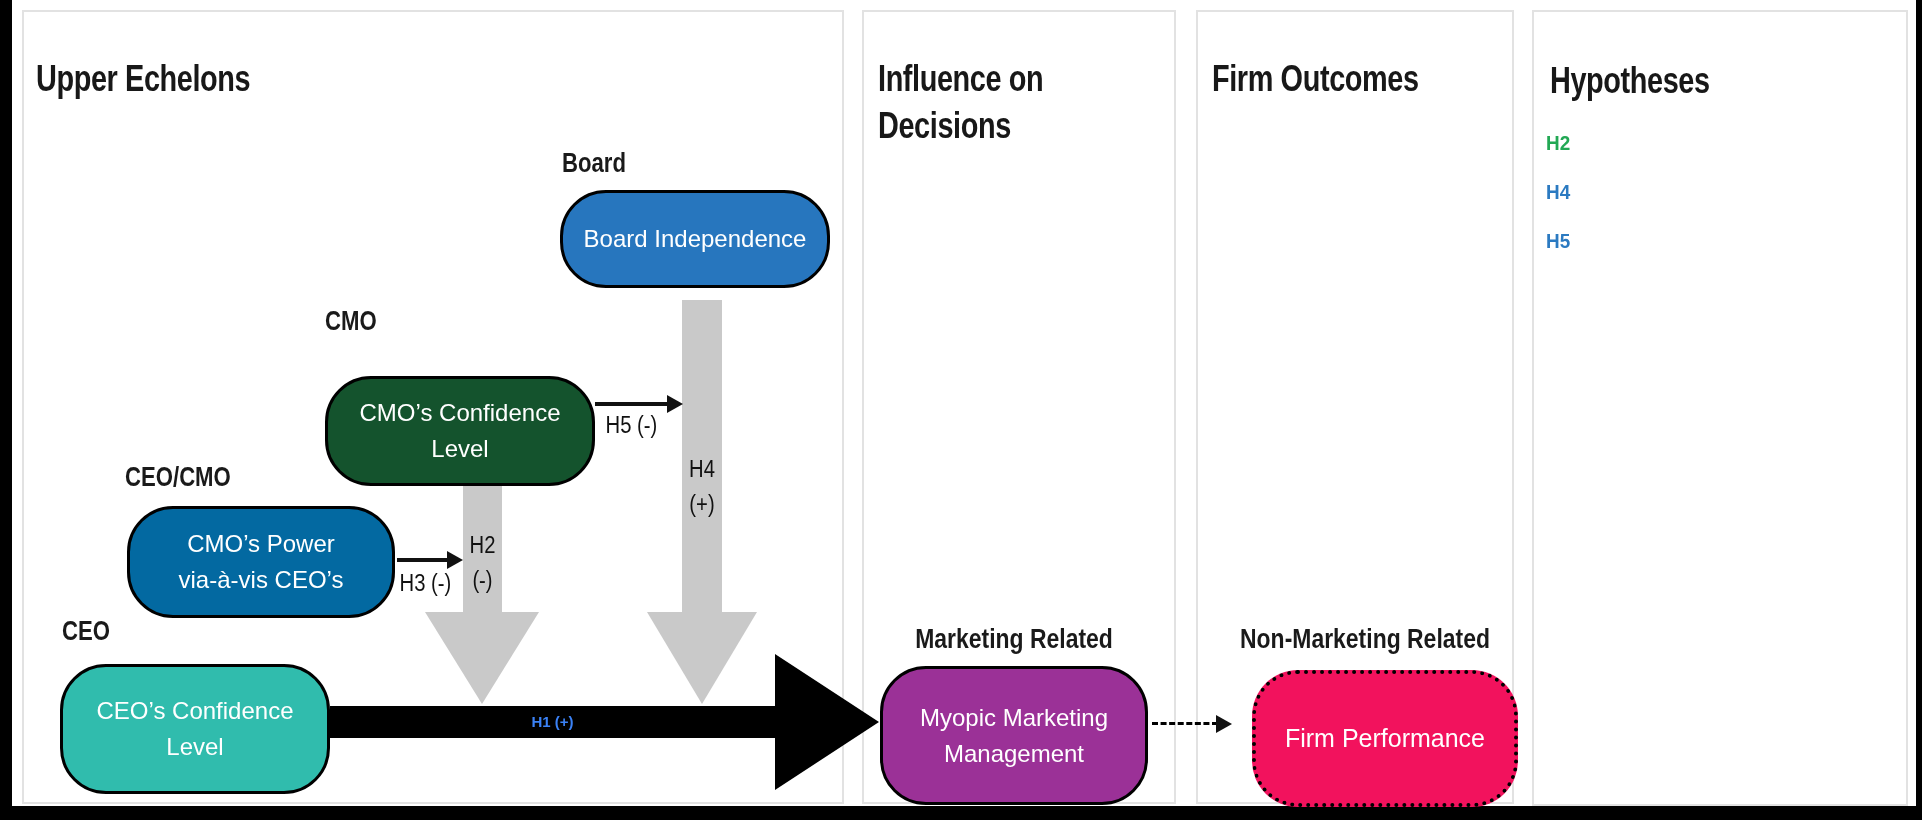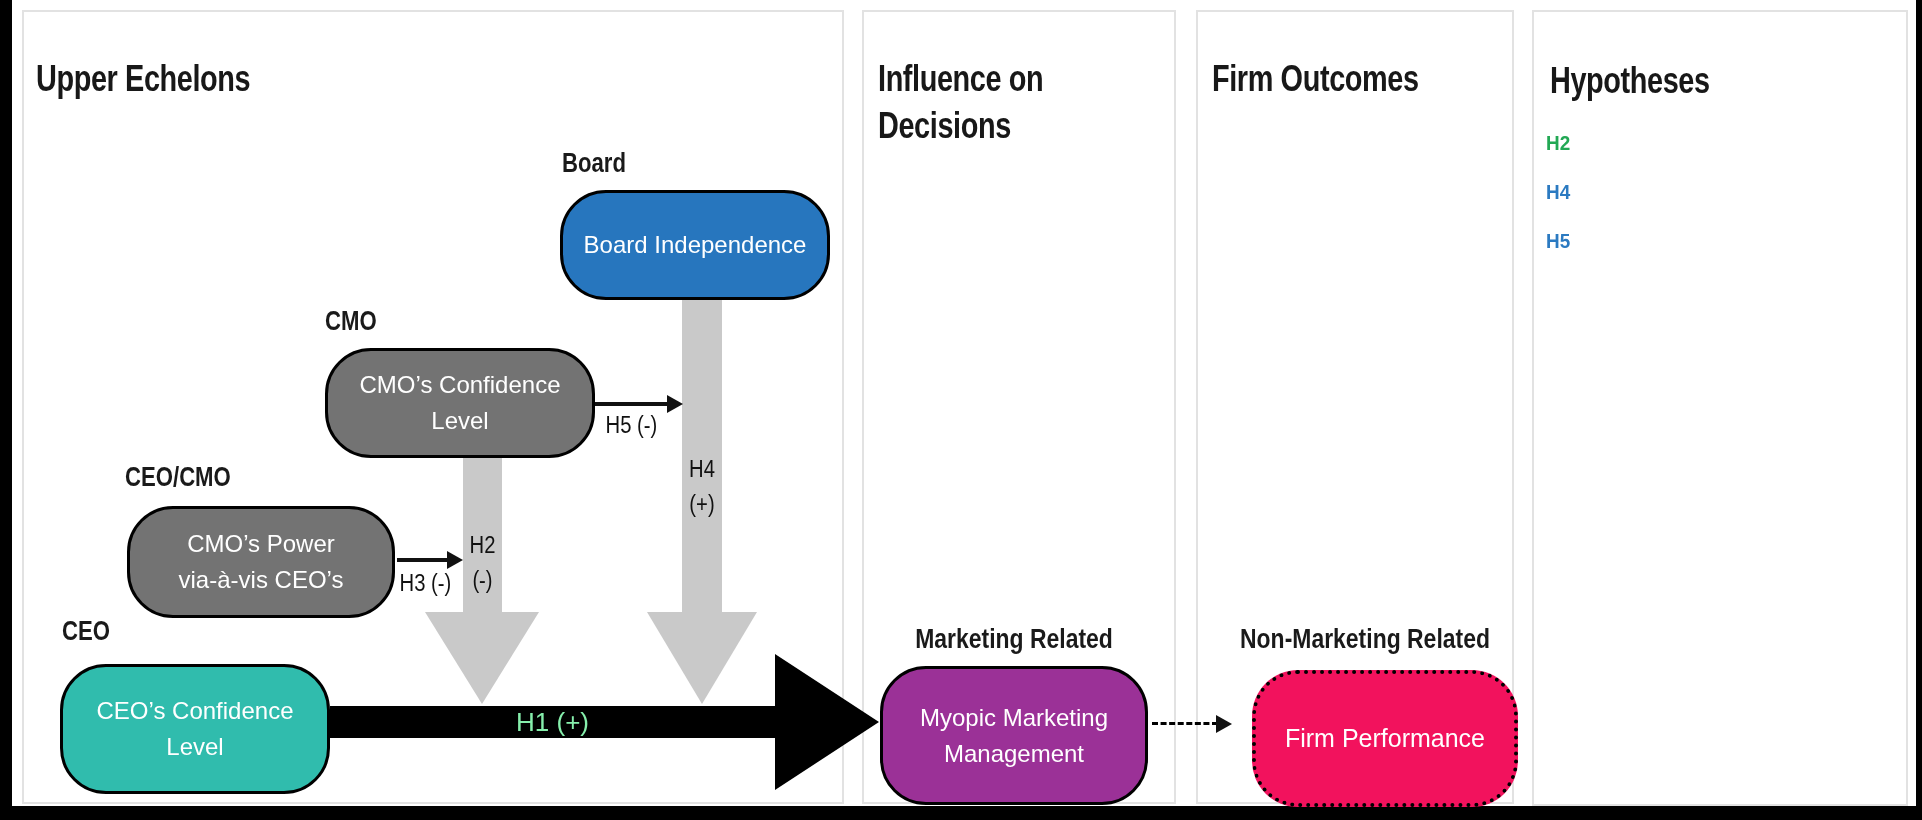--- a/index.html
+++ b/index.html
@@ -39,21 +39,21 @@
   .group-label.centered{text-align:center;transform:scaleX(.85);transform-origin:center bottom;}
   #label-marketing{left:880px;top:624px;width:268px;}
   #label-nonmarketing{left:1196px;top:624px;width:338px;}
 
   .node{
     position:absolute;box-sizing:border-box;border:3px solid #000;border-radius:46px;
     display:flex;align-items:center;justify-content:center;text-align:center;
     color:#fff;font-size:24px;font-weight:500;line-height:1.5;white-space:pre-line;
     padding:0 8px;
   }
-  #node-board{left:560px;top:190px;width:270px;height:110px;}
+  #node-board{left:560px;top:190px;width:270px;height:98px;}
   #node-cmo{left:325px;top:348px;width:270px;height:110px;}
   #node-power{left:127px;top:506px;width:268px;height:112px;}
   #node-ceo{left:60px;top:664px;width:270px;height:130px;}
   #node-myopic{left:880px;top:666px;width:268px;height:139px;}
   #node-firm{left:1252px;top:670px;width:266px;height:137px;border:4px dotted #000;font-size:25px;}
 
   .vbar{position:absolute;background:#c9c9c9;}
   #g1bar{left:463px;top:458px;width:39px;height:160px;}
   #g2bar{left:682px;top:300px;width:40px;height:318px;}
   .vhead{position:absolute;width:0;height:0;border-top:92px solid #c9c9c9;}
@@ -71,21 +71,21 @@
 
   .sm-line{position:absolute;height:4px;background:#111;}
   #h5line{left:595px;top:402px;width:74px;}
   #h3line{left:397px;top:558px;width:52px;}
   .sm-head{position:absolute;width:0;height:0;border-top:9px solid transparent;border-bottom:9px solid transparent;border-left:16px solid #111;}
   #h5head{left:667px;top:395px;}
   #h3head{left:447px;top:551px;}
 
   #h1bar{
     position:absolute;left:330px;top:706px;width:445px;height:32px;background:#000;
-    color:#86efac;font-size:26px;line-height:32px;text-align:center;font-weight:400;
+    color:#3b82f6;font-size:15px;line-height:32px;text-align:center;font-weight:700;
   }
   #h1head{
     position:absolute;left:775px;top:654px;width:0;height:0;
     border-top:68px solid transparent;border-bottom:68px solid transparent;border-left:104px solid #000;
   }
 
   #dashline{position:absolute;left:1152px;top:722px;width:66px;border-top:3px dashed #000;}
   #dashhead{position:absolute;left:1216px;top:715px;width:0;height:0;
     border-top:9px solid transparent;border-bottom:9px solid transparent;border-left:16px solid #111;}
 
@@ -148,23 +148,23 @@
 
   <div id="h1bar">
     <span>H1 (+)</span>
   </div>
   <div id="h1head"></div>
 
   <div id="dashline"></div>
   <div id="dashhead"></div>
 
   <div class="node" id="node-board" style="background: rgb(39, 118, 190);">Board Independence</div>
-  <div class="node" id="node-cmo" style="background: #737373;">CMO’s Confidence
+  <div class="node" id="node-cmo" style="background: #14532d; margin-top: 28px;">CMO’s Confidence
 Level</div>
-  <div class="node" id="node-power" style="background: #737373;">CMO’s Power
+  <div class="node" id="node-power" style="background: #0369a1;">CMO’s Power
 via-à-vis CEO’s</div>
   <div class="node" id="node-ceo" style="background: rgb(48, 188, 173);">CEO’s Confidence
 Level</div>
   <div class="node" id="node-myopic" style="background: rgb(155, 49, 151);">Myopic Marketing
 Management</div>
   <div class="node" id="node-firm" style="background: rgb(242, 18, 93);">Firm Performance</div>
 
   <div id="hyplist">
     <div class="hyp-item">
       <span class="hyp-id" style="color: rgb(34, 168, 84);">H2</span>

